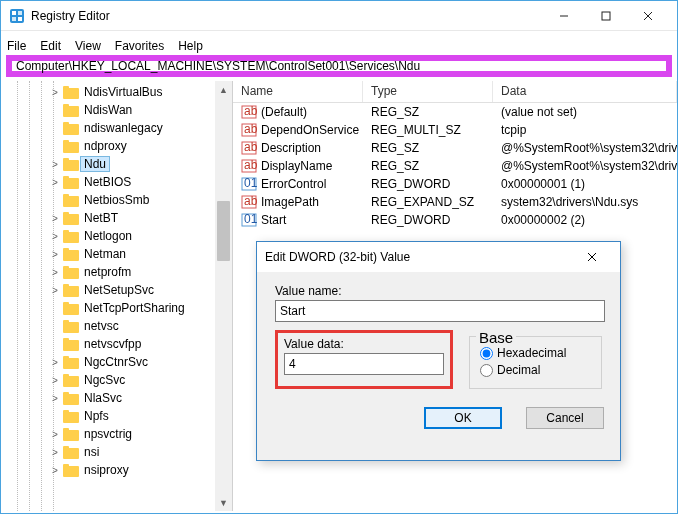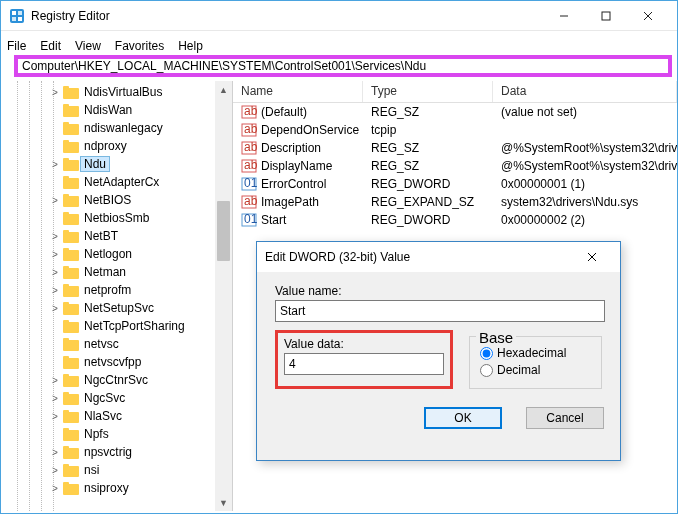--- a/index.html
+++ b/index.html
@@ -5,21 +5,21 @@
 * { box-sizing: border-box; margin: 0; padding: 0; font-family: "Segoe UI", Tahoma, sans-serif; font-size: 12px; }
 body { background: #fff; width: 678px; height: 514px; overflow: hidden; position: relative; border: 1px solid #4aa3df; }
 .titlebar { height: 30px; display: flex; align-items: center; padding: 0 8px; background: #fff; border-bottom: 1px solid #e8e8e8; }
 .titlebar .icon { width: 16px; height: 16px; display:inline-flex; align-items:center; justify-content:center; margin-right: 6px; }
 .titlebar .title { flex: 1; font-size: 12px; color: #000; }
 .winbtns { display: flex; }
 .winbtn { width: 42px; height: 30px; display:flex; align-items:center; justify-content:center; color:#555; }
 .menubar { height: 22px; display: flex; align-items: flex-end; padding: 0 6px; gap: 14px; background:#fff; }
 .menubar span { color:#000; }
 .addressbar-wrap { padding: 2px 5px 4px 5px; }
-.addressbar { height: 22px; border: 4px solid #d946ef; display:flex; align-items:center; padding: 0 4px; background:#fff;margin-left:8px; }
+.addressbar { height: 22px; border: 6px solid #d946ef; display:flex; align-items:center; padding: 0 4px; background:#fff; }
 .addressbar input { border:none; outline:none; width:100%; font-size:12px; background:transparent; }
 .content { display:flex; height: calc(100% - 30px - 22px - 30px); }
 .tree-pane { width: 232px; border-right: 1px solid #d0d0d0; overflow:hidden; position:relative; background:#fff; }
 .tree-inner { position:absolute; top:2px; left:0; width:100%; }
 .tree-row { display:flex; align-items:center; height:18px; padding-left: 62px; white-space:nowrap; position:relative; }
 .tree-row .tw { position:absolute; left:48px; width:12px; text-align:center; color:#666; font-size:10px; }
 .folder { width:16px; height:13px; margin-right:5px; display:inline-block; position:relative; }
 .folder::before { content:""; position:absolute; left:0; top:2px; width:16px; height:11px; background:#ffcf4b; border-radius:1px; }
 .folder::after { content:""; position:absolute; left:0; top:0; width:6px; height:4px; background:#ffcf4b; border-radius:1px 1px 0 0; }
 .tree-row.selected .label { background:#cce8ff; border:1px solid #7ab8e0; padding:0 3px; margin-left:-4px; }
@@ -132,25 +132,20 @@
           <span class="tw"></span>
           <span class="folder"></span>
           <span class="label">ndproxy</span>
         </div>
         <div class="tree-row selected">
           <span class="tw">&gt;</span>
           <span class="folder"></span>
           <span class="label">Ndu</span>
         </div>
         <div class="tree-row">
-          <span class="tw"></span>
-          <span class="folder"></span>
-          <span class="label">NetAdapterCx</span>
-        </div>
-        <div class="tree-row">
           <span class="tw">&gt;</span>
           <span class="folder"></span>
           <span class="label">NetBIOS</span>
         </div>
         <div class="tree-row">
           <span class="tw"></span>
           <span class="folder"></span>
           <span class="label">NetbiosSmb</span>
         </div>
         <div class="tree-row">
@@ -259,20 +254,21 @@
         <div class="list-row">
           <div class="cell col-name" style="display:flex;align-items:center;">
             <span class="val-icon">
               <svg width="16" height="16">
                 <rect x="1" y="2" width="14" height="12" fill="#fff" stroke="#d85a5a"></rect>
                 <text x="3" y="11" font-size="8" fill="#c0392b">ab</text>
               </svg>
             </span>
             <span>DependOnService</span>
           </div>
+          <div class="cell col-type">REG_MULTI_SZ</div>
           <div class="cell col-data">tcpip</div>
         </div>
         <div class="list-row">
           <div class="cell col-name" style="display:flex;align-items:center;">
             <span class="val-icon">
               <svg width="16" height="16">
                 <rect x="1" y="2" width="14" height="12" fill="#fff" stroke="#d85a5a"></rect>
                 <text x="3" y="11" font-size="8" fill="#c0392b">ab</text>
               </svg>
             </span>

